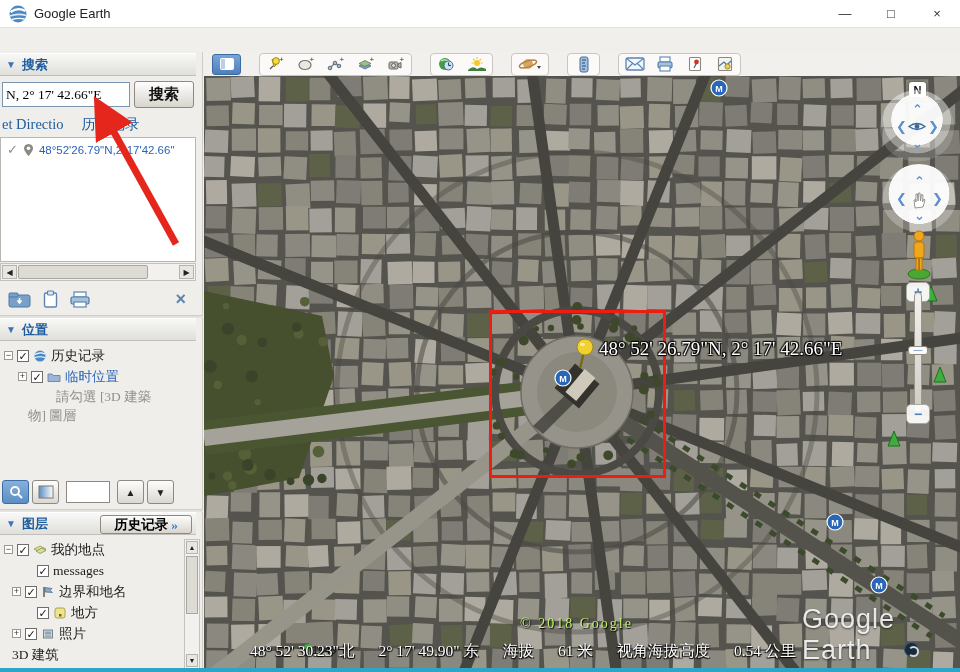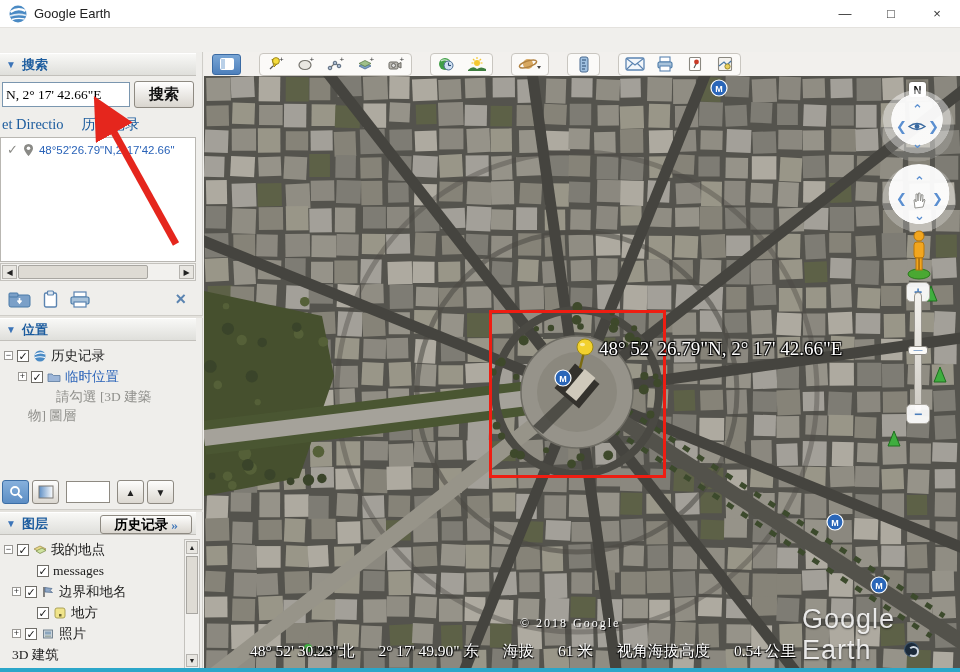--- a/index.html
+++ b/index.html
@@ -100,21 +100,21 @@
   .tb-btn.pressed { background:linear-gradient(#79a6d6,#4d7fbb); border:1px solid #3a6aa3; }
   .tb-sep { width:10px; }
 
   
   #map { position:absolute; left:204px; top:76px; width:756px; height:596px; background:#6b6a64; overflow:hidden; }
   #map-svg { position:absolute; left:0; top:0; }
   #red-rect { position:absolute; left:285px; top:234px; width:177px; height:168px; border:3px solid #ee1d12; }
   #pin-label { position:absolute; left:395px; top:262px; color:#fff; font-size:19px;
     font-family:"Liberation Serif","DejaVu Serif",serif; white-space:nowrap;
     text-shadow:1px 1px 1px #000, -1px -1px 1px #000, 1px -1px 1px #000, -1px 1px 1px #000; }
-  #copyright { position:absolute; left:316px; top:540px; color:#ffffff; font-size:12px;
+  #copyright { position:absolute; left:316px; top:540px; color:#bef264; font-size:14px;
     font-family:"Liberation Serif","DejaVu Serif",serif; text-shadow:1px 1px 1px #000; letter-spacing:2px; }
   #watermark { position:absolute; left:598px; top:528px; color:rgba(255,255,255,.88); font-size:27px;
     letter-spacing:1px; text-shadow:0 1px 2px rgba(0,0,0,.6); }
   #year-label { position:absolute; left:108px; top:568px; color:#1f241d; font-size:11px; font-weight:bold; }
   #statusbar { position:absolute; left:46px; top:565px; width:680px; display:flex; gap:24px;
     color:#fff; font-size:15.5px; font-family:"Liberation Serif","DejaVu Serif",serif;
     text-shadow:1px 1px 1px #000, -1px 1px 1px #000; white-space:nowrap; }
   #stream-icon { position:absolute; left:700px; top:566px; width:15px; height:15px; border-radius:50%;
     background:#1b2a3a; border:1px solid #405a73; }
   #stream-icon::after { content:""; position:absolute; left:3px; top:3px; width:7px; height:7px;

